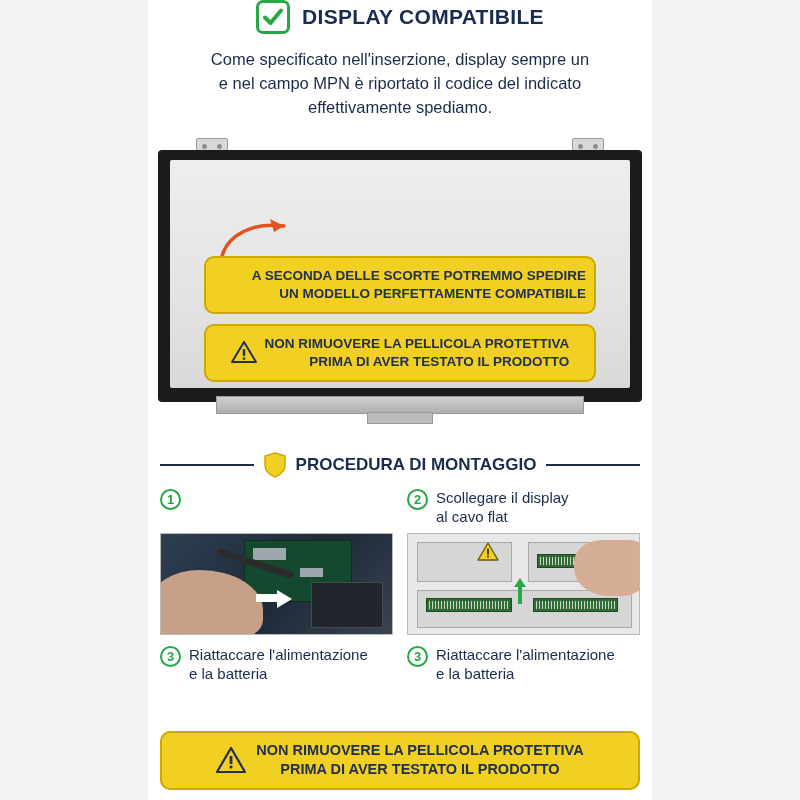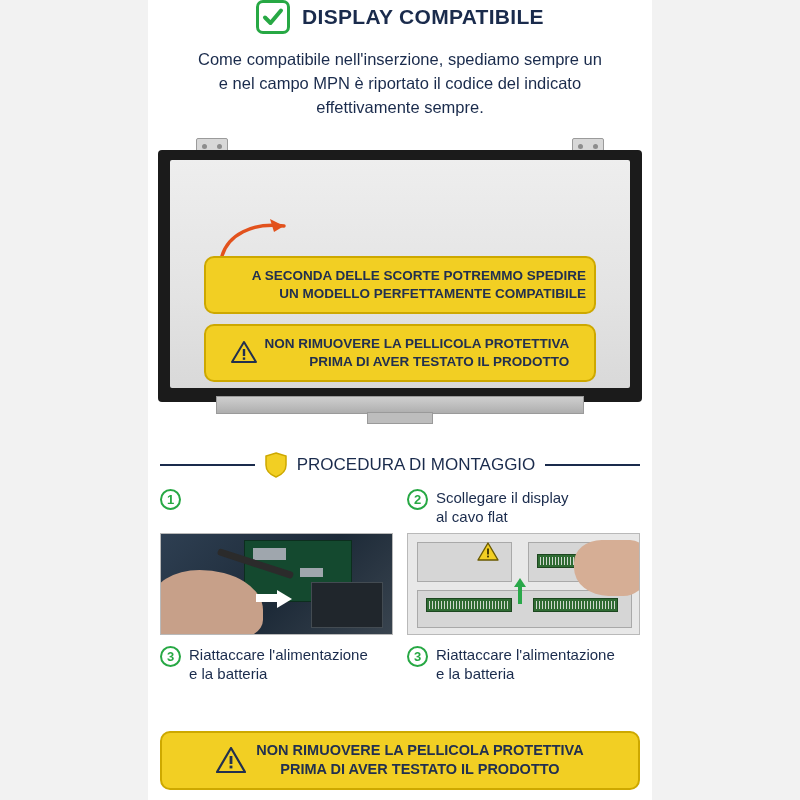--- a/index.html
+++ b/index.html
@@ -178,21 +178,21 @@
     gap: 10px;
     margin: 14px 12px 0 12px;
   }
   .section-rule {
     flex: 1 1 auto;
     height: 2px;
     background: #1a2b4c;
   }
   .section-title {
     font-size: 17px;
-    font-weight: normal;
+    font-weight: bold;
     color: #1a2b4c;
     white-space: nowrap;
   }
   .shield {
     width: 22px;
     height: 26px;
     flex: none;
   }
 
   .steps-grid {
@@ -378,23 +378,23 @@
     <div class="header-row">
       <span class="check-badge">
         <svg width="22" height="22" viewBox="0 0 22 22" aria-hidden="true">
           <path d="M3 11.5 L8.5 17 L19 4.5" fill="none" stroke="#27a844" stroke-width="4" stroke-linecap="round" stroke-linejoin="round"></path>
         </svg>
       </span>
       <span class="header-title">DISPLAY COMPATIBILE</span>
     </div>
 
     <div class="intro">
-      <div>Come compatibile nell'inserzione, spediamo sempre un</div>
+      <div>Come specificato nell'inserzione, display sempre un</div>
       <div>e nel campo MPN è riportato il codice del indicato</div>
-      <div>effettivamente sempre.</div>
+      <div>effettivamente spediamo.</div>
     </div>
 
     <div class="screen-wrap">
       <div class="tab left"></div>
       <div class="tab right"></div>
 
       <div class="screen-outer">
         <div class="screen-inner"></div>
       </div>
 

